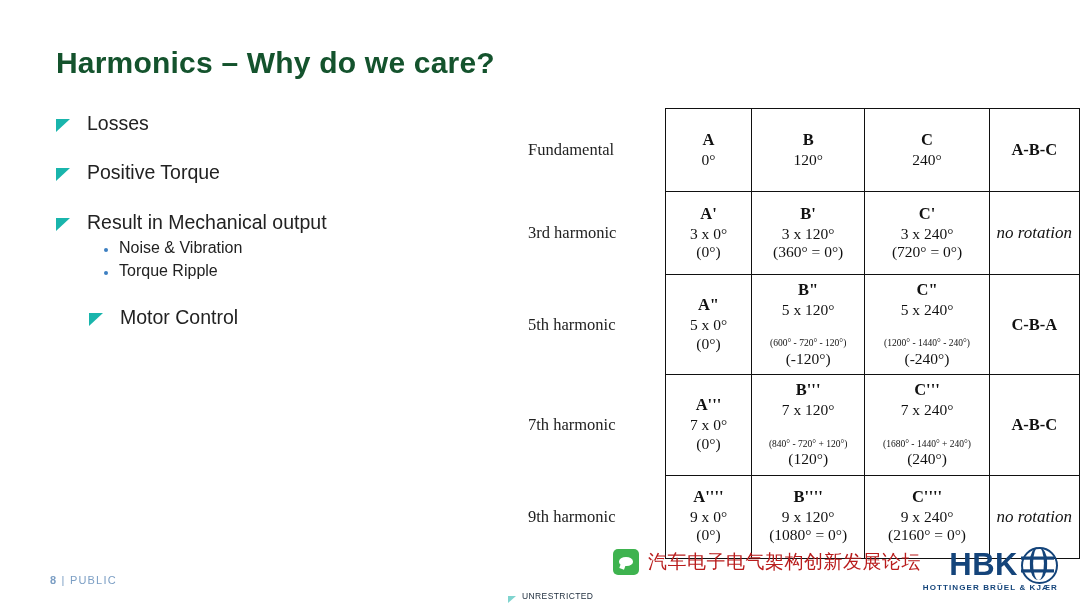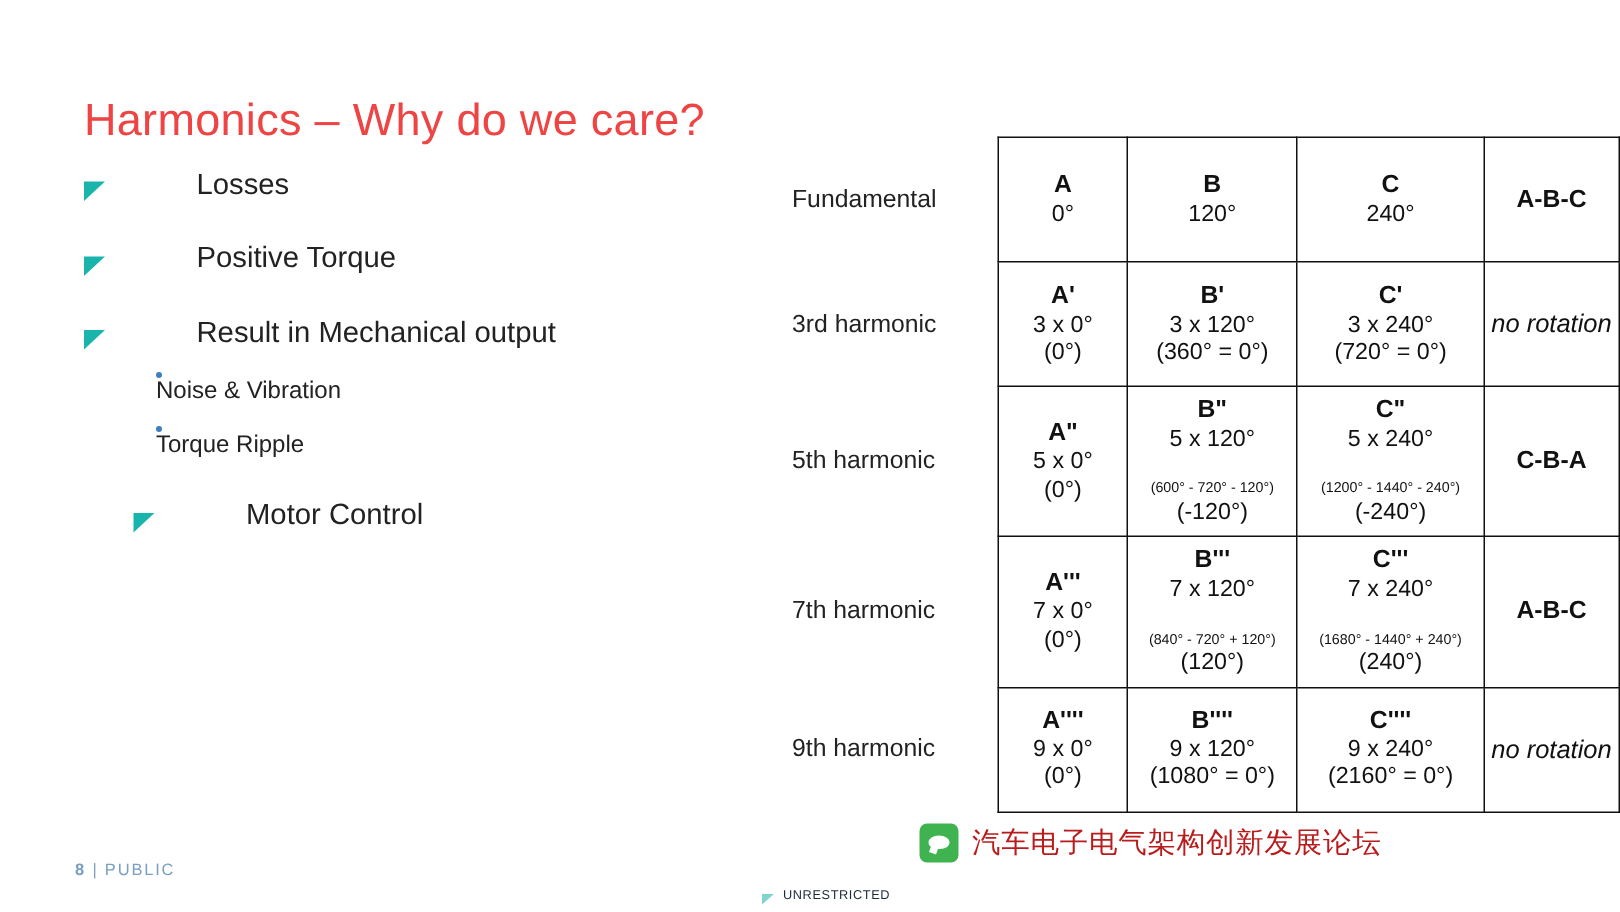--- a/index.html
+++ b/index.html
@@ -15,37 +15,36 @@
     overflow: hidden;
   }
   .slide {
     position: relative;
     width: 1080px;
     height: 608px;
   }
   .title {
     position: absolute;
     left: 56px;
-    top: 64px;
+    top: 46px;
     font-size: 30px;
-    font-weight: normal;
-    color: #ef4444;
+    font-weight: bold;
+    color: #14532d;
     letter-spacing: 0.2px;
   }
   .bullets {
     position: absolute;
     left: 56px;
     top: 112px;
     width: 420px;
   }
   .bullet-row {
     display: flex;
-    align-items: flex-end;
+    align-items: flex-start;
     margin-bottom: 27px;
-    gap: 44px;
   }
   .bullet-row.tight {
     margin-bottom: 6px;
   }
   .tri {
     width: 0;
     height: 0;
     border-left: 14px solid #19b5ac;
     border-bottom: 13px solid transparent;
     margin-top: 7px;
@@ -58,40 +57,40 @@
     line-height: 1.15;
   }
   .subitems {
     margin-left: 48px;
     margin-top: 2px;
   }
   .sub-row {
     display: flex;
     align-items: flex-start;
     margin-bottom: 5px;
-    flex-direction: column;
   }
   .dot {
     width: 4px;
     height: 4px;
     border-radius: 50%;
     background: #3d7fc1;
     margin-top: 9px;
     margin-right: 11px;
     flex: 0 0 auto;
   }
   .sub-text {
     font-size: 16px;
     color: #222222;
   }
   
   .table-wrap {
     position: absolute;
     left: 524px;
-    top: 91px;
+    top: 108px;
+    font-family: Liberation Serif, serif;
   }
   table.harm {
     border-collapse: collapse;
     table-layout: fixed;
   }
   table.harm td {
     border: 1.5px solid #111111;
     text-align: center;
     vertical-align: middle;
     padding: 6px 4px;
@@ -441,14 +440,21 @@
   <div class="footer-center">
     <span class="tri-small"></span>
     <span class="fc-text">UNRESTRICTED</span>
   </div>
 
   <div class="watermark">
     <span class="wm-logo"></span>
     <span class="wm-text">汽车电子电气架构创新发展论坛</span>
   </div>
 
+  <div class="hbk">
+    <div class="hbk-main">
+      <span>HBK</span>
+      <span class="hbk-globe"></span>
+    </div>
+    <div class="hbk-sub">HOTTINGER BRÜEL &amp; KJÆR</div>
+  </div>
 
 </div>
 
 </body></html>

